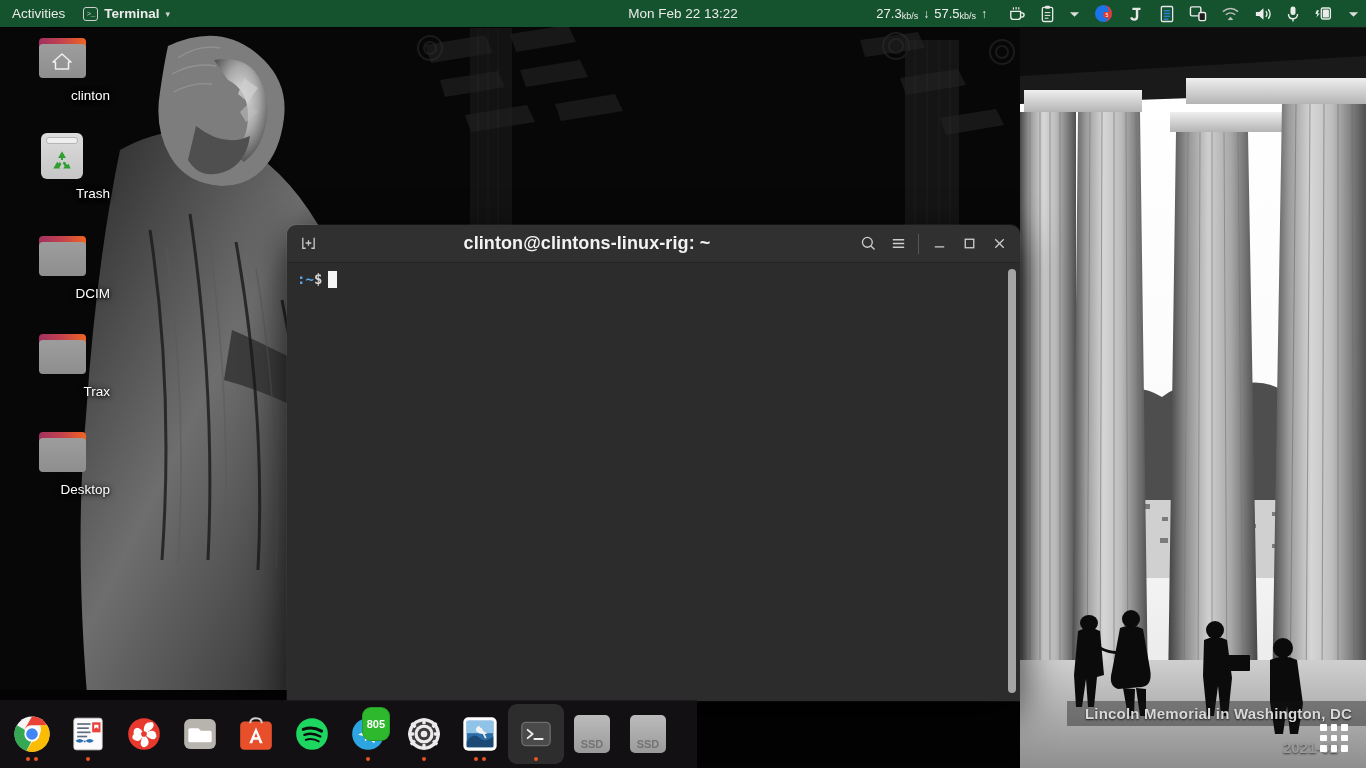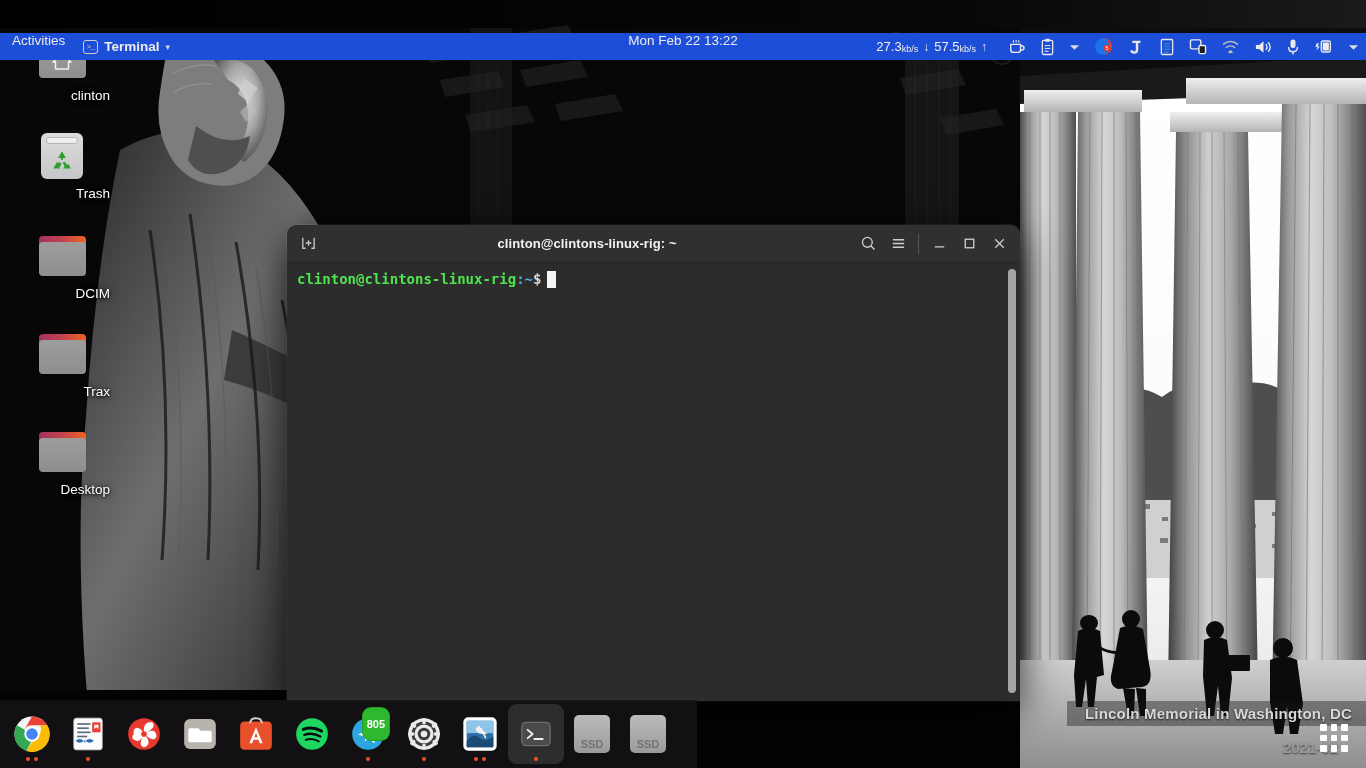--- a/index.html
+++ b/index.html
@@ -27,24 +27,23 @@
   .wp-date {
     position:absolute; right:28px; bottom:12px;
     color:#9a9a9a; font-size:15px; font-weight:bold;
     text-shadow:0 1px 2px rgba(0,0,0,.6);
     white-space:nowrap;
   }
 
   
   #topbar {
     position:absolute; top:0; left:0; width:1366px; height:27px;
-    background:#1d4ed8; color:#e8e6e3;
-    display:flex; z-index:60;
+    background:#14532d; color:#e8e6e3;
+    display:flex; align-items:center; z-index:60;
     font-size:13.5px;
-    margin-top:33px;
   }
   .tb-activities { padding:0 10px 0 12px; font-size:13.5px; color:#eceaea; cursor:pointer; }
   .tb-app { display:flex; align-items:center; gap:6px; padding:0 8px; cursor:pointer; }
   .tb-app-name { font-weight:bold; font-size:13.5px; color:#eceaea; }
   .tb-caret { font-size:9px; color:#d5d3d3; }
   .term-mini {
     width:15px; height:14px; border:1.4px solid #cfcfcf; border-radius:3px;
     display:flex; align-items:center; justify-content:center;
     font-size:7.5px; color:#cfcfcf; font-family:"Liberation Mono", monospace;
     letter-spacing:-.5px;
@@ -107,21 +106,21 @@
     height:38px; background:#303030;
     display:flex; align-items:center; padding:0 6px 0 8px;
     border-bottom:1px solid #252525;
   }
   .tt-newtab {
     width:26px; height:26px; display:flex; align-items:center; justify-content:center;
     cursor:pointer;
   }
   .tt-title {
     flex:1; text-align:center; color:#f2f2f2;
-    font-size:13px; font-weight:bold; letter-spacing:.1px;
+    font-size:18px; font-weight:bold; letter-spacing:.1px;
     padding-left:0; user-select:none;
   }
   .tt-btns { display:flex; align-items:center; }
   .tt-btn {
     width:30px; height:30px; display:flex; align-items:center; justify-content:center;
     color:#cdcdcd; cursor:pointer; border-radius:4px;
   }
   .tt-sep { width:1px; height:20px; background:#565656; margin:0 5px; }
   .tt-body {
     position:relative; height:438px; background:#2c2c2c;
@@ -511,21 +510,21 @@
             <line x1="4.5" y1="4.5" x2="13.5" y2="13.5"></line>
             <line x1="13.5" y1="4.5" x2="4.5" y2="13.5"></line>
           </g>
         </svg>
       </div>
     </div>
   </div>
 
   <div class="tt-body">
     <div class="prompt-line">
-      <span class="p-user">clinton@clintons-linux-rig</span><span class="p-colon">:</span><span class="p-path">~</span><span class="p-dollar">$</span><span class="cursor"></span>
+      <span class="p-colon">:</span><span class="p-path">~</span><span class="p-dollar">$</span><span class="cursor"></span>
     </div>
     <div class="tt-scroll"></div>
   </div>
 </div>
 
 <div id="topbar">
   <div class="tb-activities">Activities</div>
   <div class="tb-app">
     <span class="term-mini">&gt;_</span>
     <span class="tb-app-name">Terminal</span>

